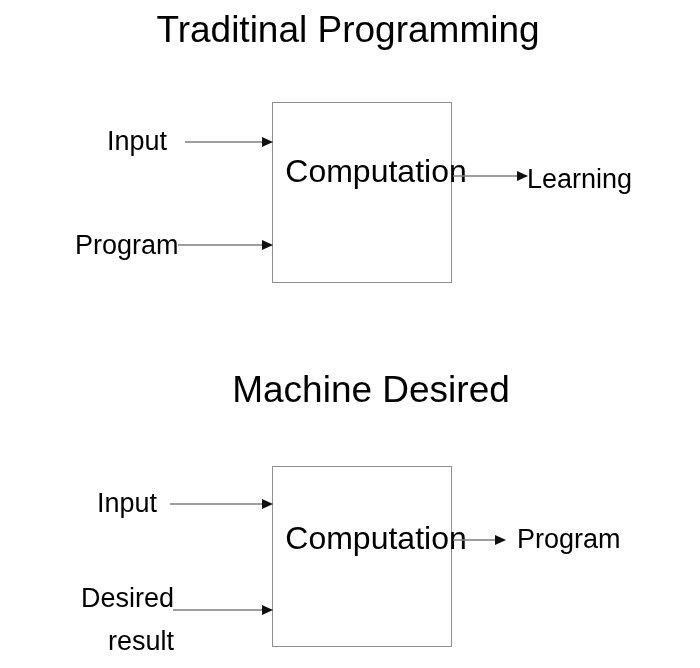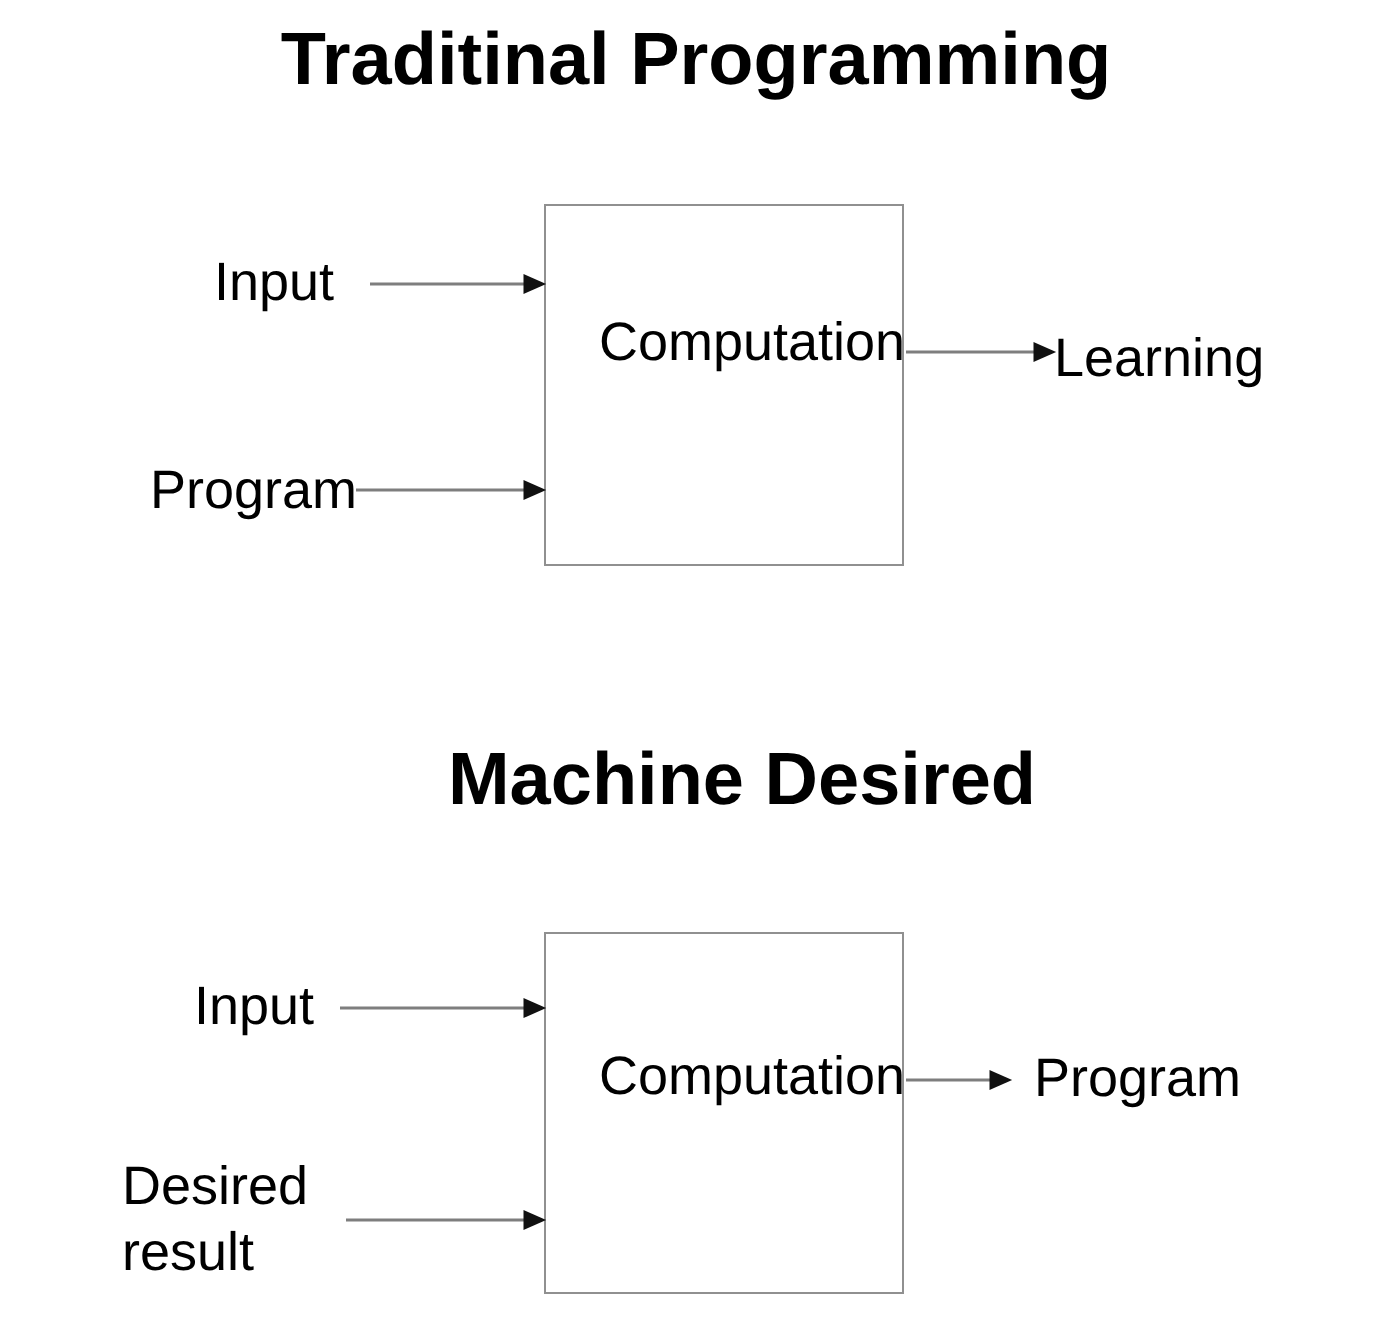--- a/index.html
+++ b/index.html
@@ -14,49 +14,49 @@
   .stage{
     position:relative;
     width:700px;height:668px;
     background:var(--bg);
     overflow:hidden;
   }
   .title{
     position:absolute;
     transform:translateX(-50%);
     font-size:37px;
-    font-weight:bold;
+    font-weight:normal;
     line-height:40px;
     white-space:nowrap;
     color:var(--text);
   }
   .lbl{
     position:absolute;
     font-size:27px;
     line-height:27px;
     white-space:nowrap;
     color:var(--text);
   }
   .lbl.wrap{
     white-space:normal;
-    text-align:left;
-    line-height:33px;
+    text-align:right;
+    line-height:43px;
   }
   .comp-box{
     position:absolute;
     width:180px;height:181px;
     border:1.5px solid var(--box-border);
     box-sizing:border-box;
     background:var(--bg);
   }
   .box-label{
     position:absolute;
     width:208px;
     text-align:center;
-    font-size:27px;
+    font-size:32px;
     line-height:27px;
     color:var(--text);
   }
   svg.arrows{
     position:absolute;
     left:0;top:0;
     pointer-events:none;
   }
   svg.arrows line{
     stroke:var(--line);

